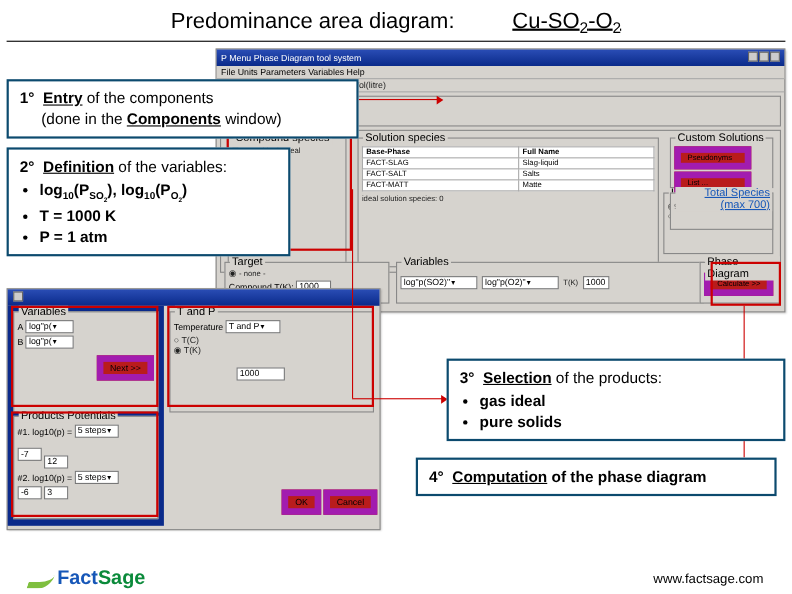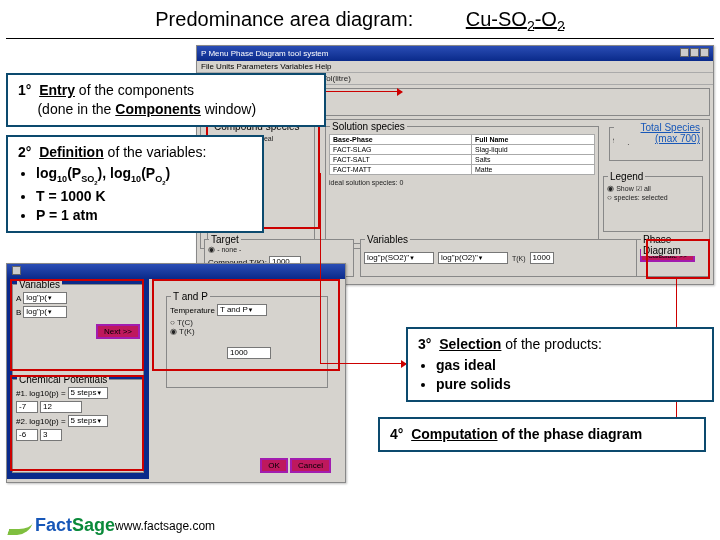--- a/index.html
+++ b/index.html
@@ -56,21 +56,21 @@
   .group legend,.grouplabel{
     position:absolute;top:-6px;left:4px;font-size:10px;background:#d6d3ce;padding:0 2px;color:#000;
   }
   .field { display:flex;align-items:center;margin:2px 0;gap:2px; }
   .field label{font-size:8px;color:#000;}
   .inp {
     background:#fff;border:1px solid #777;height:12px;font-size:8px;padding:0 2px;color:#000;
   }
   .drop::after{content:"▾";font-size:7px;margin-left:1px;color:#000;}
   .btn {
-    background:#be185d;border:2px solid #a21caf;font-size:8px;padding:1px 6px;color:#000;display:inline-block;text-align:right;
+    background:#b91c1c;border:6px solid #a21caf;font-size:8px;padding:1px 6px;color:#000;display:inline-block;
   }
   .table {
     background:#fff;border:1px solid #777;font-size:7px;color:#000;
   }
   .table th,.table td{border:1px solid #aaa;padding:1px 3px;text-align:left;}
   .radio::before{content:"○ ";font-size:8px;}
   .radio.sel::before{content:"◉ ";}
   .check::before{content:"☐ ";}
   .check.sel::before{content:"☑ ";}
 
@@ -91,21 +91,21 @@
   .callout ul li{font-size:14px;}
   .callout .small sub{font-size:.65em;}
   .callout .step{font-weight:bold;}
 
   
   .redbox{position:absolute;border:2px solid #c00;pointer-events:none;z-index:8;}
   .arrow{position:absolute;border-top:1.5px solid #c00;z-index:9;pointer-events:none;}
   .arrow::after{content:"";position:absolute;right:-1px;top:-4px;border-left:6px solid #c00;border-top:4px solid transparent;border-bottom:4px solid transparent;}
 
   .footer{
-    position:absolute;bottom:4px;left:0;right:0;display:flex;align-items:center;justify-content:flex-start;padding:0 9px;font-size:13px;
+    position:absolute;bottom:4px;left:0;right:0;display:flex;align-items:center;justify-content:space-between;padding:0 26px;font-size:13px;
   }
   .logo{font-weight:bold;font-size:18px;}
   .logo .fact{color:#1757b8;}
   .logo .sage{color:#0a8a3a;}
   .logo .swoosh{display:inline-block;width:22px;height:14px;margin-right:4px;position:relative;}
   .logo .swoosh::before{content:"";position:absolute;left:0;top:6px;width:22px;height:6px;border-bottom:6px solid #7fbf3f;border-radius:0 0 12px 0;transform:skewX(-18deg);}
   .footcenter{font-style:italic;font-weight:bold;font-size:14px;}
   .footlink{font-size:12px;color:#000;}
 </style>
 </head>
@@ -173,20 +173,25 @@
         <div class="group" style="position:absolute;right:-108px;top:46px;width:100px;height:56px;">
           <span class="grouplabel">Legend</span>
           <div style="font-size:7px;margin-top:4px;">
             <div class="radio sel">Show ☑ all</div>
             <div class="radio">species:   selected</div>
           </div>
         </div>
       </div>
 
       <div style="flex:0 0 100px;">
+        <div class="group" style="height:46px;">
+          <span class="grouplabel">Custom Solutions</span>
+          <div class="btn" style="margin-top:4px;width:70px;font-size:7px;">Pseudonyms</div>
+          <div class="btn" style="margin-top:2px;width:70px;font-size:7px;">List ...</div>
+        </div>
         <div class="group" style="height:34px;margin-top:4px;">
           <span class="grouplabel" style="color:#1757b8;text-decoration:underline;text-align:right;">Total Species (max 700)</span>
           <div style="font-size:7px;margin-top:6px;">94   Species</div>
         </div>
       </div>
     </div>
 
     <div class="group" style="position:absolute;left:4px;top:190px;width:150px;height:38px;">
       <span class="grouplabel">Target</span>
       <div class="radio sel" style="font-size:7px;margin-top:2px;">- none -</div>
@@ -227,41 +232,41 @@
               <label>A</label>
               <span class="inp drop" style="width:44px;">log"p(</span>
             </div>
           <div class="field">
               <label>B</label>
               <span class="inp drop" style="width:44px;">log"p(</span>
             </div>
           <div class="btn" style="float:right;margin-top:4px;">Next &gt;&gt;</div>
         </div>
         <div class="group" style="background:#d6d3ce;height:94px;margin-top:2px;">
-          <span class="grouplabel">Chemical Potentials</span>
+          <span class="grouplabel">Products Potentials</span>
           <div class="field" style="margin-top:4px;">
               <label>#1.  log10(p)  =</label>
               <span class="inp drop" style="width:40px;">5 steps</span>
             </div>
           <div class="field">
               <span class="inp" style="width:22px;">-7</span>
-              <span class="inp" style="width:42px;">12</span>
+              <span class="inp" style="width:22px;margin-top:14px;">12</span>
             </div>
           <div class="field">
               <label>#2.  log10(p)  =</label>
               <span class="inp drop" style="width:40px;">5 steps</span>
             </div>
           <div class="field">
               <span class="inp" style="width:22px;">-6</span>
               <span class="inp" style="width:22px;">3</span>
             </div>
         </div>
       </div>
 
-      <div style="flex:1;padding:14px;">
+      <div style="flex:1;padding:2px;">
         <div class="group" style="height:92px;">
           <span class="grouplabel">T and P</span>
           <div class="field" style="margin-top:4px;">
               <label>Temperature</label>
               <span class="inp drop" style="width:50px;">T and P</span>
             </div>
           <div class="radio">T(C)</div>
           <div class="radio sel">T(K)</div>
           <div class="field" style="position:absolute;left:60px;top:48px;">
               <span class="inp" style="width:44px;">1000</span>

